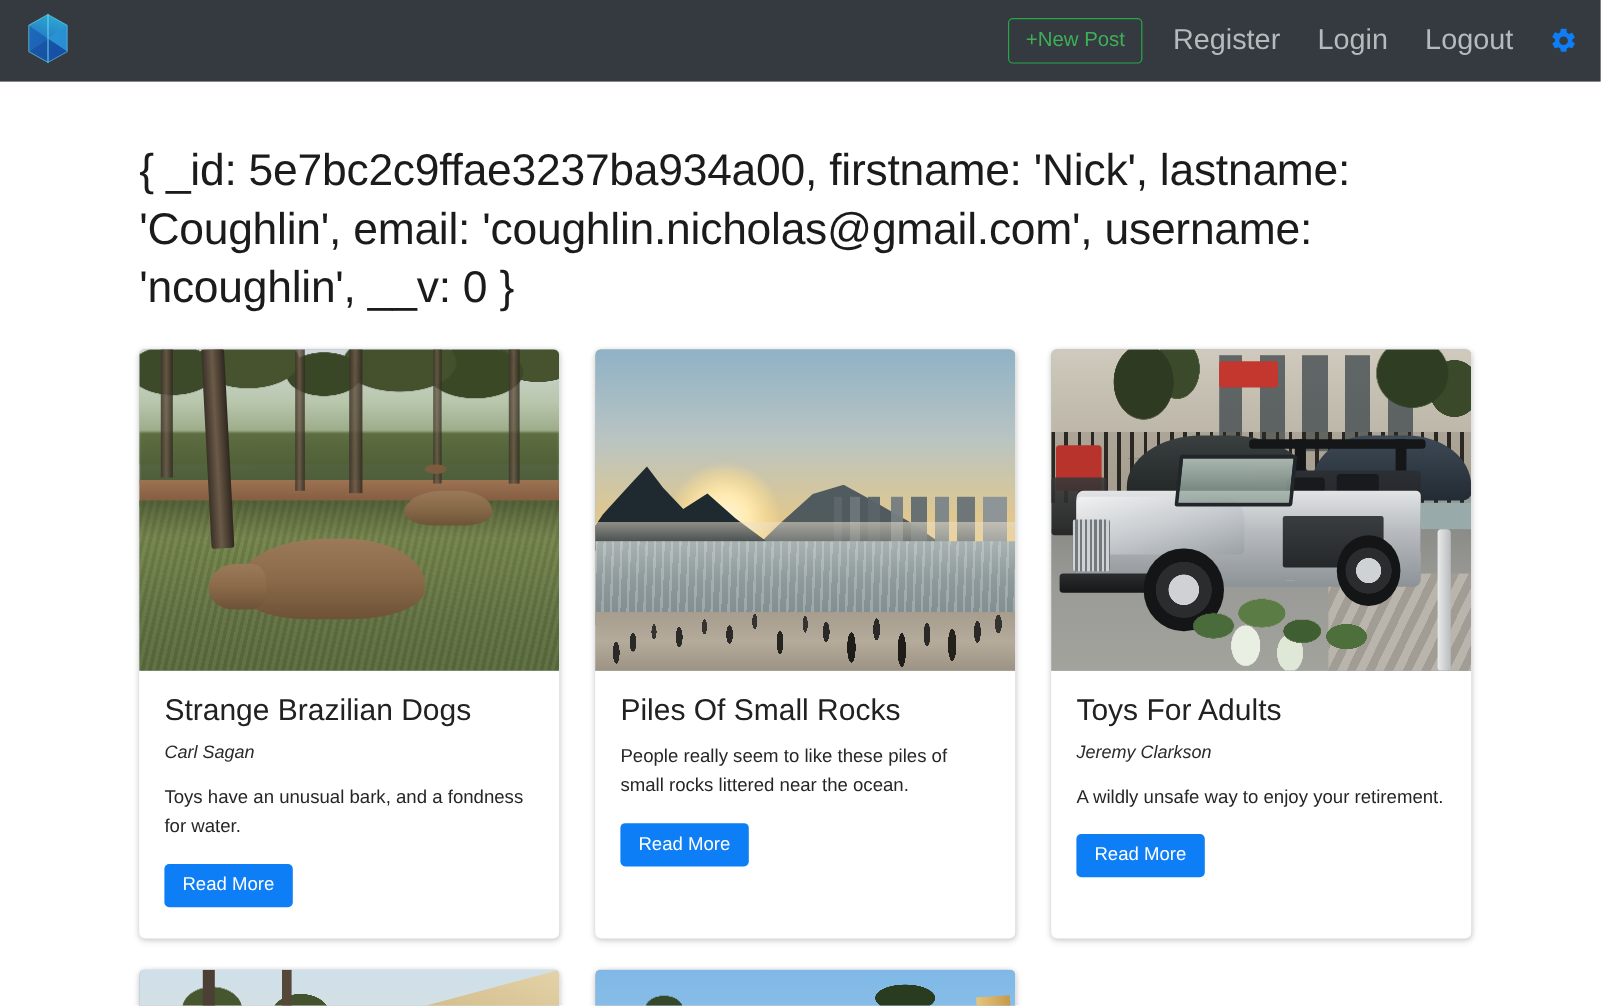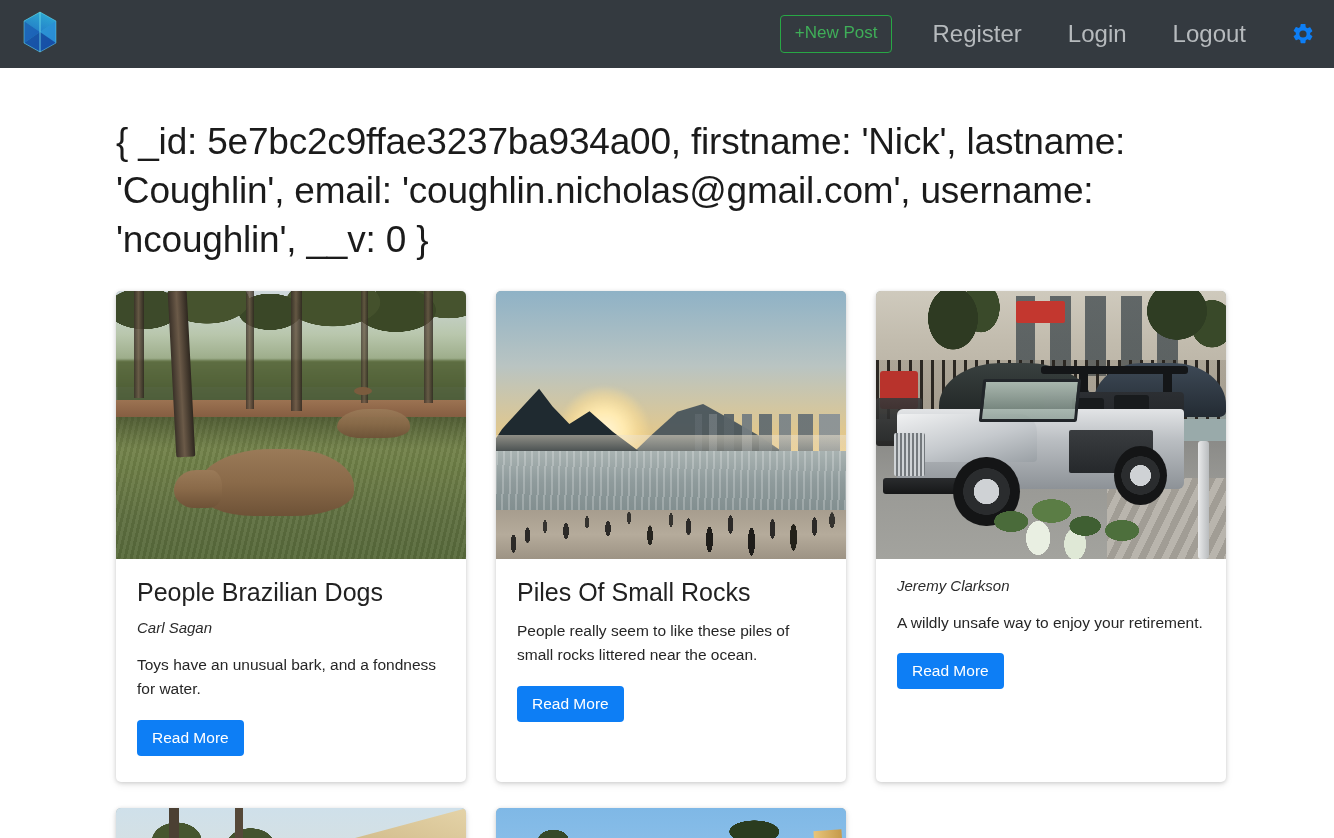--- a/index.html
+++ b/index.html
@@ -23,21 +23,21 @@
   }
   .brand {
     width: 44px; height: 46px;
     display: flex; align-items: center; justify-content: center;
     flex: 0 0 auto;
   }
   .nav-right {
     margin-left: auto;
     display: flex;
     align-items: center;
-    gap: 16px;
+    gap: 1px;
     justify-content: flex-end;
   }
   .newpost-btn {
     border: 1px solid #28a745;
     color: #3fae58;
     background: transparent;
     font-size: 17px;
     padding: 8px 14px 9px 14px;
     border-radius: 4px;
     line-height: 1.1;
@@ -400,21 +400,21 @@
             <div class="lay trunk s1-t6"></div>
             <div class="lay s1-grass"></div>
             <div class="lay s1-shadow"></div>
             <div class="lay trunk s1-t1"></div>
             <div class="lay capy capy-tiny"></div>
             <div class="lay capy capy-sm"></div>
             <div class="lay capy capy-big"></div>
           </div>
         </div>
         <div class="card-body">
-          <h2 class="card-title">People Brazilian Dogs</h2>
+          <h2 class="card-title">Strange Brazilian Dogs</h2>
           <div class="card-author">Carl Sagan</div>
           <p class="card-text">Toys have an unusual bark, and a fondness for water.</p>
           <button class="read-more">Read More</button>
         </div>
       </div>
 
       <div class="card">
         <div class="card-img">
           <div class="scene">
             <div class="lay s2-sky"></div>
@@ -461,20 +461,21 @@
             <div class="lay s3-wind"></div>
             <div class="lay s3-grille"></div>
             <div class="lay s3-bumper"></div>
             <div class="lay wheel s3-w1"></div>
             <div class="lay wheel s3-w2"></div>
             <div class="lay s3-post"></div>
             <div class="lay s3-plant"></div>
           </div>
         </div>
         <div class="card-body">
+          <h2 class="card-title">Toys For Adults</h2>
           <div class="card-author">Jeremy Clarkson</div>
           <p class="card-text">A wildly unsafe way to enjoy your retirement.</p>
           <button class="read-more">Read More</button>
         </div>
       </div>
     </div>
 
     <div class="card-grid row2">
       <div class="card clipped">
         <div class="card-img">

